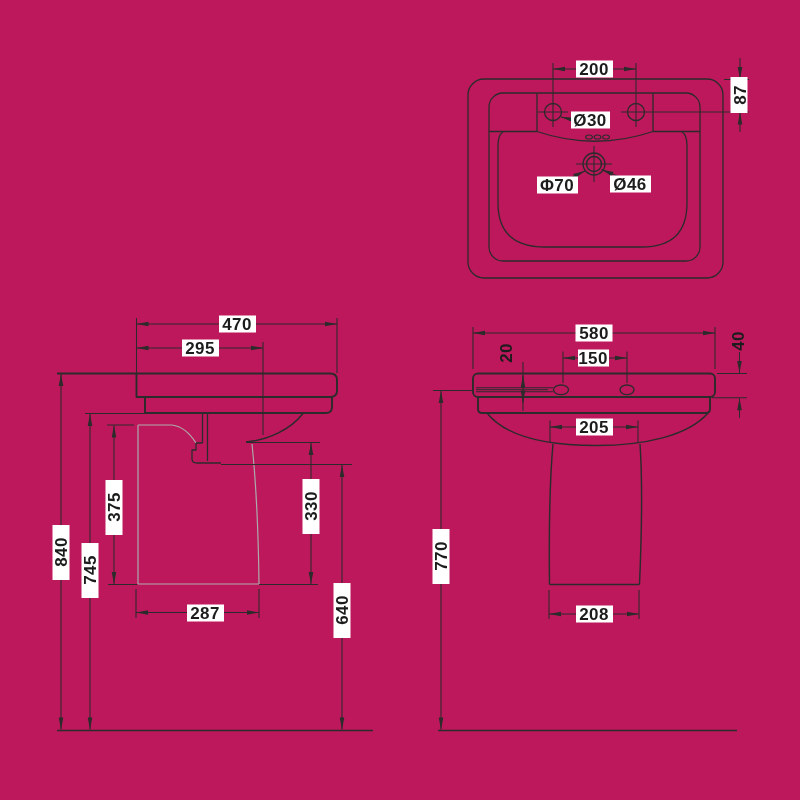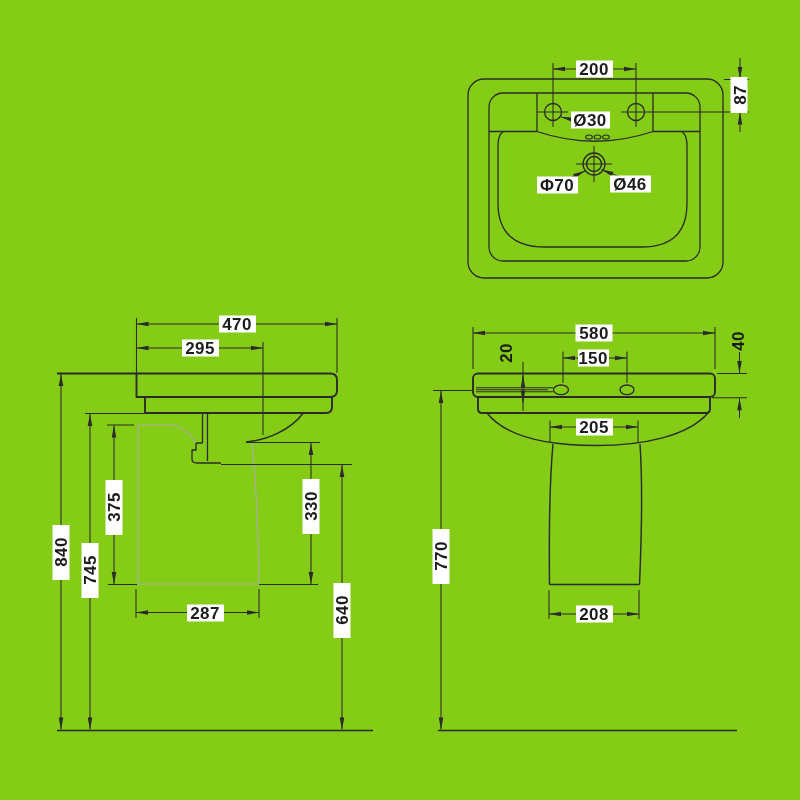--- a/index.html
+++ b/index.html
@@ -1,16 +1,16 @@
 <!DOCTYPE html>
 <html><head>
 <meta charset="utf-8">
 <style>
   html,body{margin:0;padding:0;background:#fff;}
-  .stage{position:relative;width:800px;height:800px;background:#84cc16;overflow:hidden;}
+  .stage{position:relative;width:800px;height:800px;background:#be185d;overflow:hidden;}
   svg{display:block;}
   .o  {fill:none;stroke:#2b2b2b;stroke-width:1.3;stroke-linejoin:round;stroke-linecap:butt;}
   .o2 {fill:none;stroke:#2b2b2b;stroke-width:1.9;stroke-linejoin:round;stroke-linecap:butt;}
   .m  {fill:none;stroke:#2b2b2b;stroke-width:1.45;stroke-linejoin:round;}
   .d  {fill:none;stroke:#2b2b2b;stroke-width:1.05;}
   .g  {fill:none;stroke:#ababab;stroke-width:1.2;}
   .floor{fill:none;stroke:#2b2b2b;stroke-width:1.7;}
   .bg {fill:#ffffff;stroke:none;}
   text.t{font-family:"Liberation Sans",sans-serif;font-size:17px;font-weight:700;fill:#1c1c1c;letter-spacing:.4px;}
 </style>

